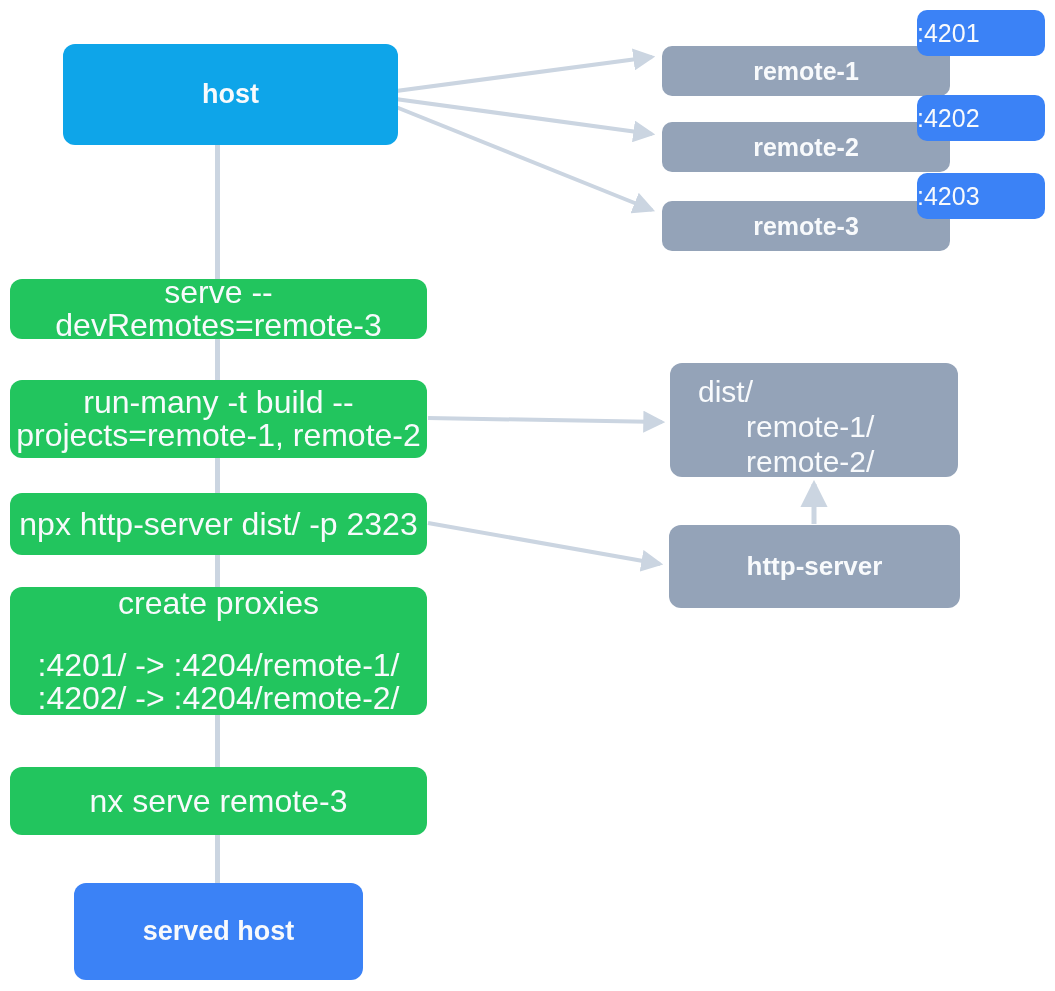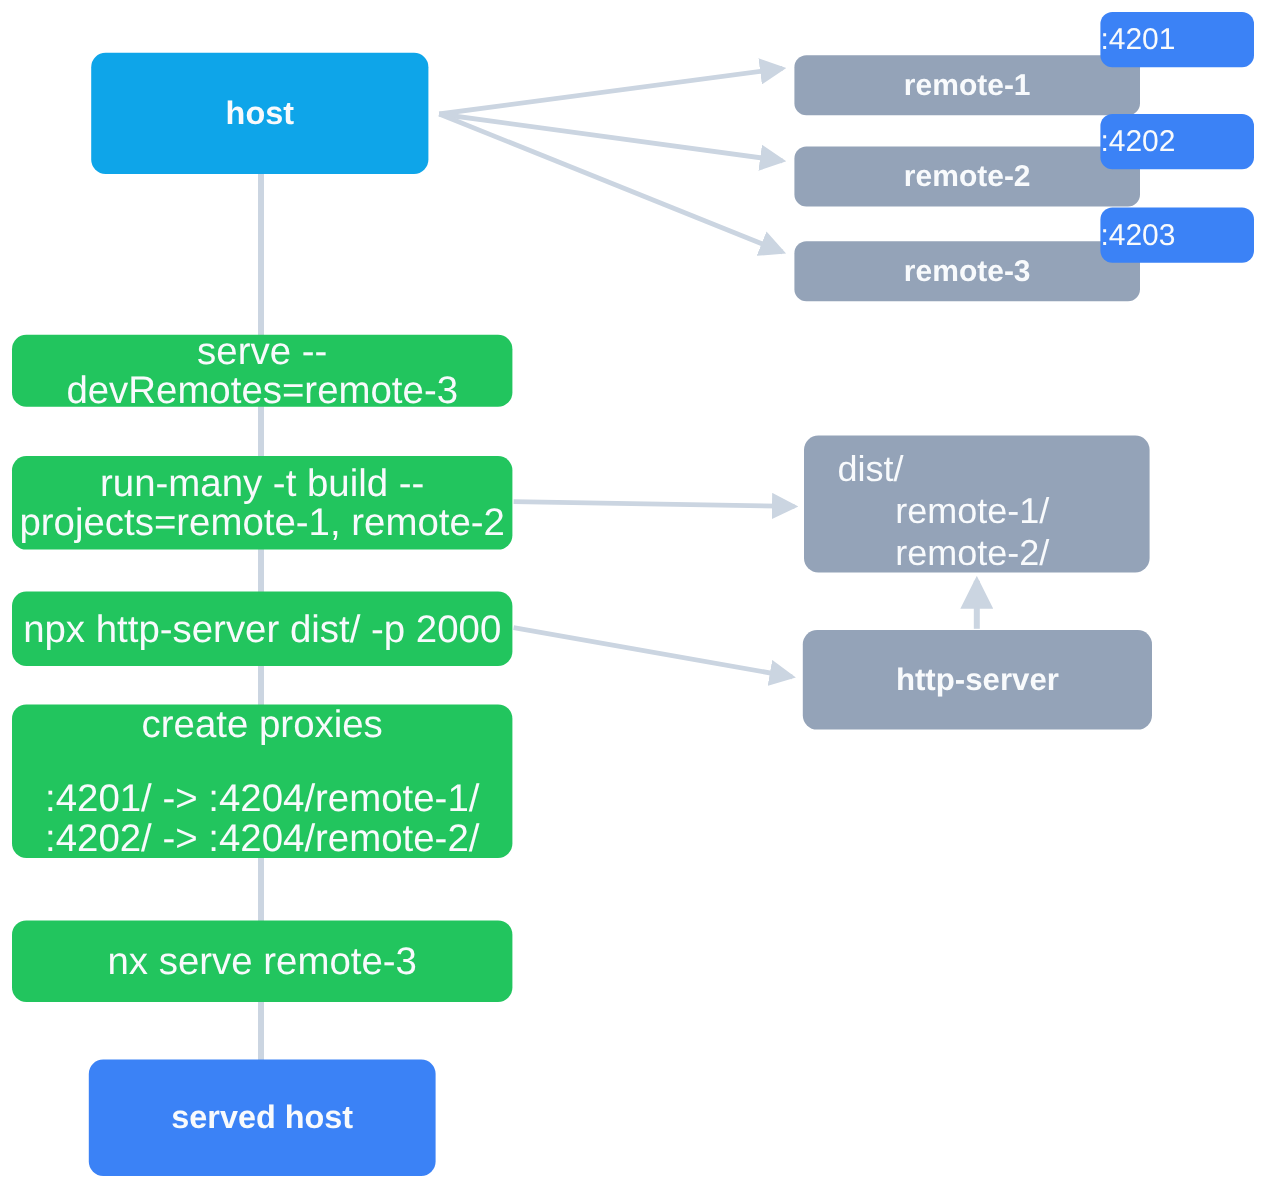--- a/index.html
+++ b/index.html
@@ -28,21 +28,21 @@
     display: flex;
     flex-direction: column;
     align-items: center;
     justify-content: center;
     box-sizing: border-box;
     color: var(--text, #f8fafc);
     border-radius: 12px;
     text-align: center;
   }
   .node-host {
-    left: 76px; top: 44px; width: 281px; height: 101px;
+    left: 63px; top: 44px; width: 335px; height: 101px;
     background: var(--host_bg, #0ea5e9);
     font-weight: bold; font-size: 27px;
   }
   .node-served-host {
     left: 74px; top: 883px; width: 289px; height: 97px;
     background: var(--served_bg, #3b82f6);
     font-weight: bold; font-size: 27px;
   }
   .remote {
     position: absolute;
@@ -159,21 +159,21 @@
   <div class="step step-1">
     <span>serve --devRemotes=remote-3</span>
   </div>
 
   <div class="step step-2">
     <span>run-many -t build --</span>
     <span>projects=remote-1, remote-2</span>
   </div>
 
   <div class="step step-3">
-    <span>npx http-server dist/ -p 2000</span>
+    <span>npx http-server dist/ -p 2323</span>
   </div>
 
   <div class="step step-4">
     <span>create proxies</span>
     <span class="spacer"></span>
     <span>:4201/ -&gt; :4204/remote-1/</span>
     <span>:4202/ -&gt; :4204/remote-2/</span>
   </div>
 
   <div class="step step-5">

